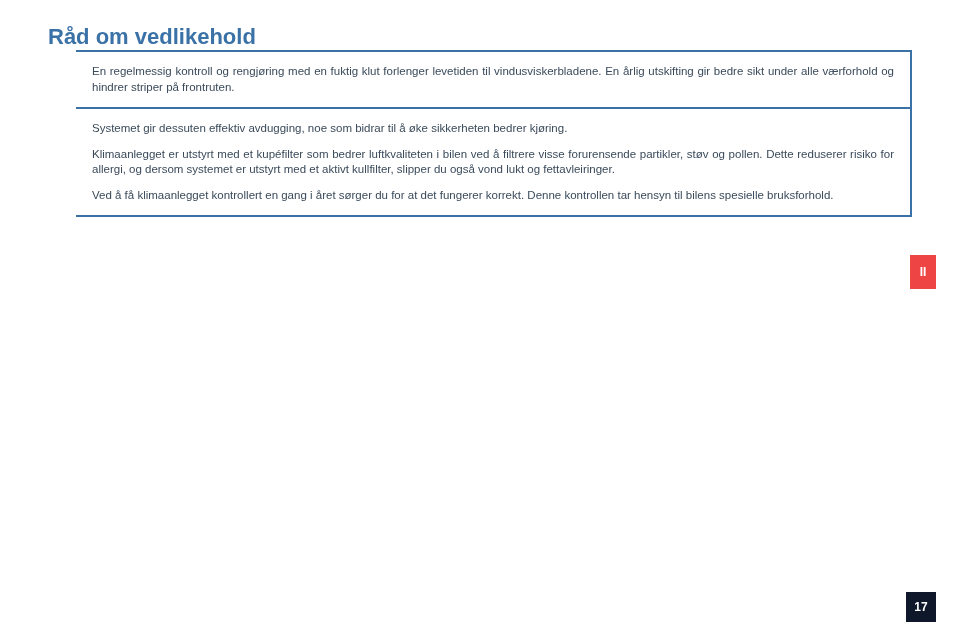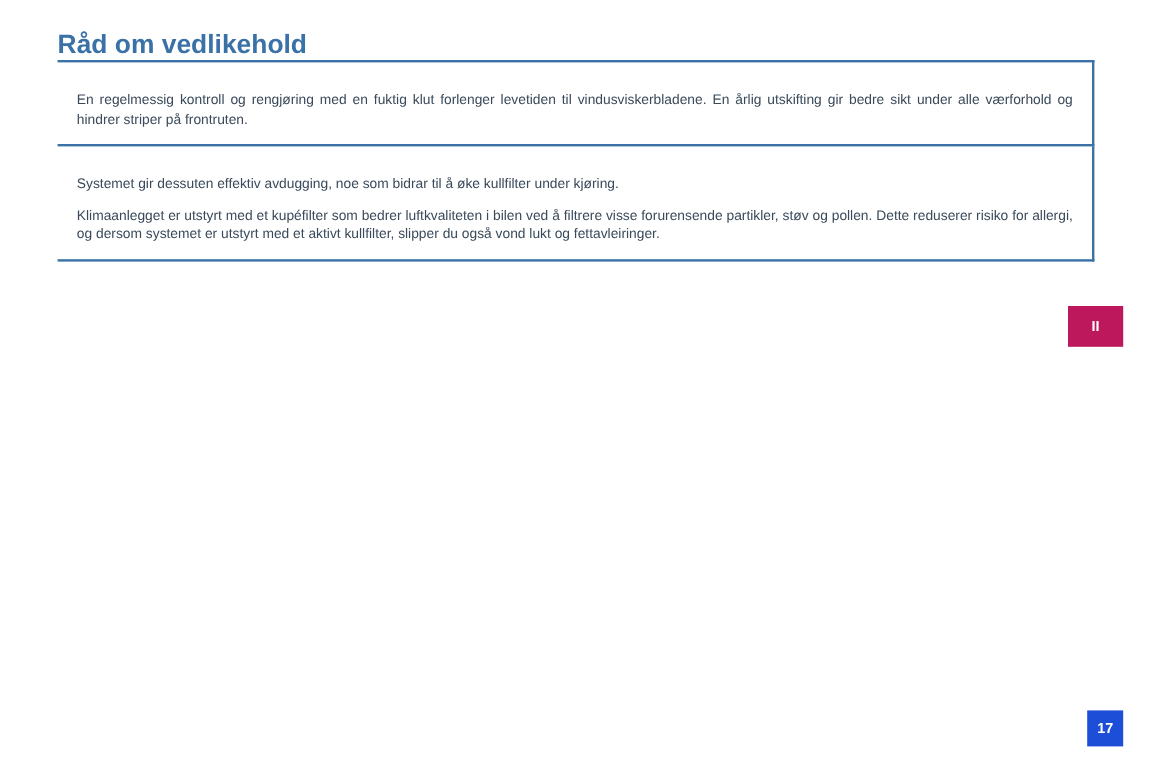--- a/index.html
+++ b/index.html
@@ -31,52 +31,53 @@
     display: flex;
     align-items: center;
     color: #3a4a5a;
     font-size: 14px;
     font-weight: 700;
   }
   .cell-right {
     flex: 1;
     border: 2px solid #3a71a6;
     border-left: none;
-    padding: 25px 16px 12px 16px;
+    padding: 12px 16px 12px 16px;
     color: #3a4a5a;
     font-size: 11.5px;
     line-height: 1.35;
     text-align: justify;
+    margin-left: 28px;
   }
   .row + .row .cell-left,
   .row + .row .cell-right {
     border-top: none;
   }
   .para + .para { margin-top: 10px; }
   .side-tab {
     position: absolute;
     right: 24px;
     top: 255px;
-    width: 46px;
+    width: 26px;
     height: 34px;
-    background: #be185d;
+    background: #ef4444;
     color: #fff;
     font-size: 12px;
     font-weight: 700;
     display: flex;
     align-items: center;
     justify-content: center;
   }
   .page-number {
     position: absolute;
     right: 24px;
     bottom: 18px;
     width: 30px;
     height: 30px;
-    background: #1d4ed8;
+    background: #0f172a;
     color: #fff;
     font-size: 12px;
     font-weight: 700;
     display: flex;
     align-items: center;
     justify-content: center;
   }
 </style>
 </head>
 <body>
@@ -87,22 +88,23 @@
   <div class="table">
 
     <div class="row">
       <div class="cell-right">
         <div class="para">En regelmessig kontroll og rengjøring med en fuktig klut forlenger levetiden til vindusviskerbladene. En årlig utskifting gir bedre sikt under alle værforhold og hindrer striper på frontruten.</div>
       </div>
     </div>
 
     <div class="row">
       <div class="cell-right">
-        <div class="para">Systemet gir dessuten effektiv avdugging, noe som bidrar til å øke kullfilter under kjøring.</div>
+        <div class="para">Systemet gir dessuten effektiv avdugging, noe som bidrar til å øke sikkerheten bedrer kjøring.</div>
         <div class="para">Klimaanlegget er utstyrt med et kupéfilter som bedrer luftkvaliteten i bilen ved å filtrere visse forurensende partikler, støv og pollen. Dette reduserer risiko for allergi, og dersom systemet er utstyrt med et aktivt kullfilter, slipper du også vond lukt og fettavleiringer.</div>
+        <div class="para">Ved å få klimaanlegget kontrollert en gang i året sørger du for at det fungerer korrekt. Denne kontrollen tar hensyn til bilens spesielle bruksforhold.</div>
       </div>
     </div>
 
   </div>
 
   <div class="side-tab">II</div>
   <div class="page-number">17</div>
 </div>
 
 </body></html>

